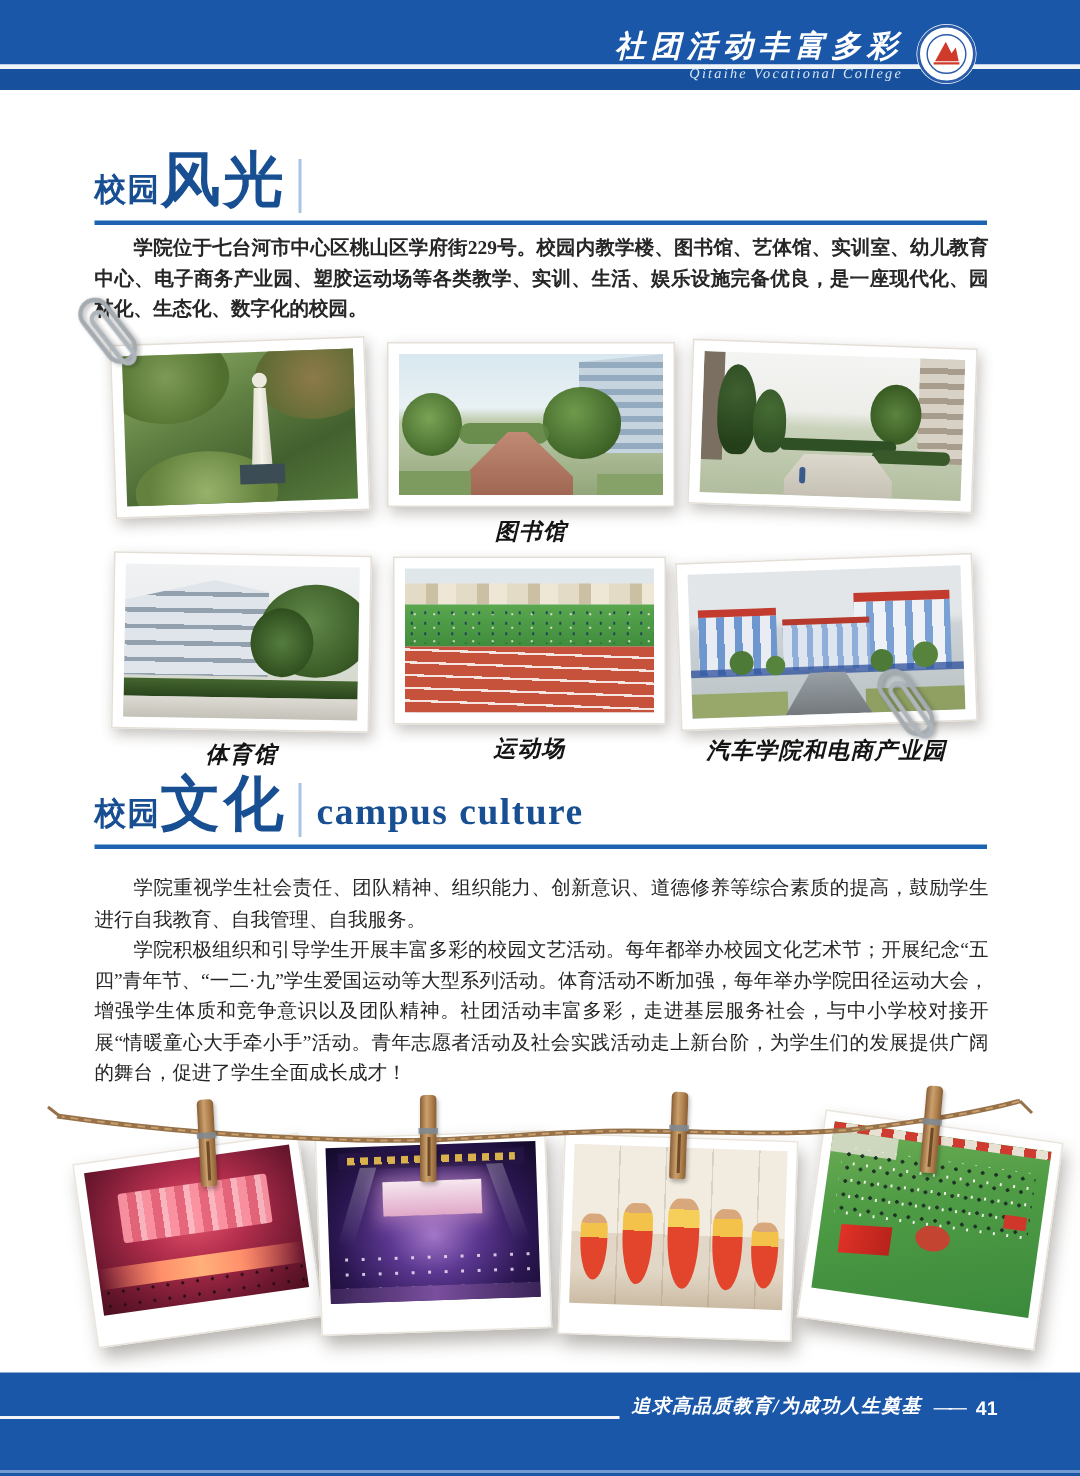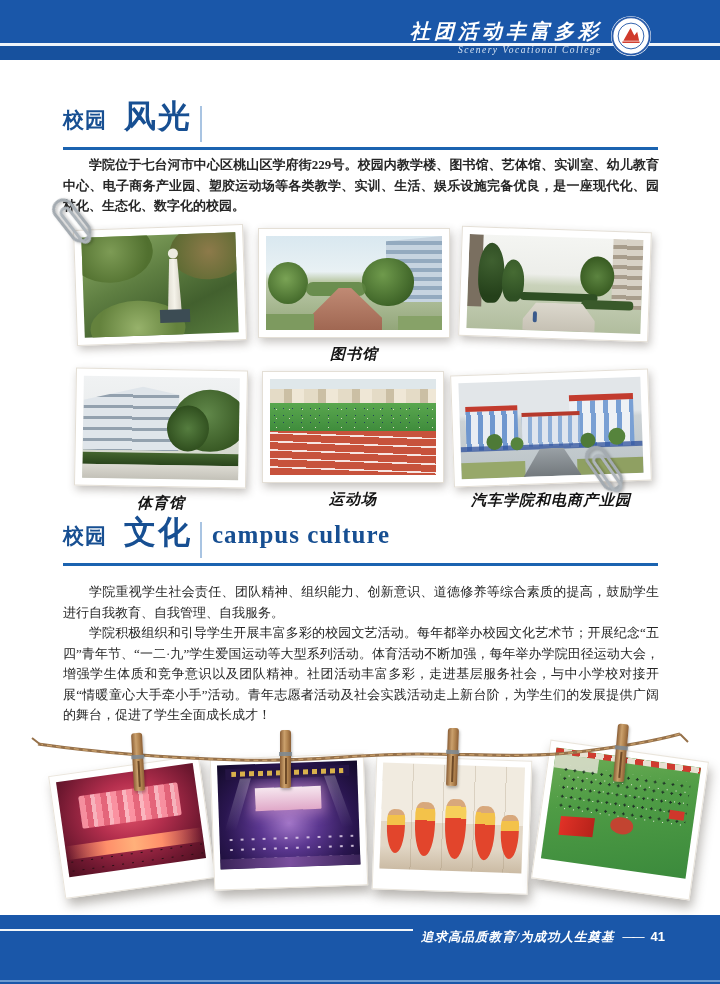--- a/index.html
+++ b/index.html
@@ -16,21 +16,21 @@
   .hdr-rule { position:absolute; left:0; top:43px; width:720px; height:2.5px; background:#eef4fa; }
   .hdr-strip { position:absolute; left:0; top:45.5px; width:720px; height:14.5px; background:var(--strip-blue,#17519e); }
   .hdr-names { position:absolute; right:118px; top:20px; text-align:right; z-index:2; }
   .hdr-names .zh { color:#fff; font-size:20px; font-weight:bold; font-style:italic; letter-spacing:4px; line-height:22px; }
   .hdr-names .en { color:#d9e6f4; font-size:9.5px; font-style:italic; letter-spacing:1.5px; line-height:11px; margin-top:3px; }
   .hdr-logo { position:absolute; right:68px; top:15px; width:42px; height:42px; z-index:3; }
 
   
   .sec-title { position:absolute; left:63px; width:595px; display:flex; align-items:baseline; }
   .t-pre  { color:var(--title-blue,#174f92); font-weight:bold; font-size:21px; letter-spacing:1px; }
-  .t-main { color:var(--title-blue,#174f92); font-weight:bold; font-size:32px; letter-spacing:2px; line-height:1;margin-left:17px; }
+  .t-main { color:var(--title-blue,#174f92); font-weight:bold; font-size:40px; letter-spacing:2px; line-height:1; }
   .t-div  { align-self:center; width:2px; height:36px; background:#a9c4e2; margin:6px 10px 0 8px; }
   .t-en   { color:var(--title-blue,#174f92); font-weight:bold; font-size:25px; letter-spacing:1px; }
   .t-underline { position:absolute; left:0; right:0; bottom:-8px; height:3px; background:var(--rule-blue,#1b63b0); }
 
   
   .para { position:absolute; left:63px; width:596px; font-size:13px; line-height:20.5px; text-align:justify; }
   .para p { text-indent:2em; }
 
   
   .pcell { position:absolute; z-index:1; }
@@ -62,39 +62,39 @@
   .polaroid { position:absolute; background:#fff; padding:6px 6px 20px; border:1px solid #eae5dc;
               box-shadow:3px 7px 11px rgba(50,40,30,.35); z-index:1; }
   .pimg { position:relative; overflow:hidden; }
   .cp1 { background:radial-gradient(ellipse at 50% 40%,#e2556b 0%,#b52f4e 35%,#6f1830 75%,#4a0f1f 100%); }
   .cp2 { background:radial-gradient(ellipse at 50% 58%,#a276c8 0%,#5b3790 30%,#2a1650 65%,#120a28 100%); }
   .cp3 { background:linear-gradient(#f1ebe0 0%,#f1ebe0 55%,#e2d7c6 55%,#e2d7c6 78%,#cbbba4 100%); }
   .cp4 { background:linear-gradient(165deg,#6fae57 0%,#4f9c45 40%,#3b8a3c 100%); }
 
   
   .footer { position:absolute; left:0; top:915px; width:720px; height:69px; background:var(--footer-blue,#1a57a9); }
-  .f-row { position:absolute; left:0; right:55px; top:14px; display:flex; align-items:flex-start; gap:8px; }
+  .f-row { position:absolute; left:0; right:55px; top:14px; display:flex; align-items:flex-end; gap:8px; }
   .f-rule { flex:1; height:2px; background:#f2f6fa; }
   .f-slogan { color:#fff; font-size:12.5px; font-style:italic; font-weight:bold; letter-spacing:1px; white-space:nowrap; }
   .f-dash { color:#fff; font-size:12px; font-weight:bold; letter-spacing:-2px; }
   .f-num { color:#fff; font-size:13px; font-weight:bold; font-family:"Liberation Sans",sans-serif; }
   .f-edge { position:absolute; left:0; right:0; bottom:2px; height:2.5px; background:#6f9bd0; }
 </style>
 </head>
 <body>
 
 <div class="page">
 
   <div>
     <div class="hdr-main"></div>
     <div class="hdr-rule"></div>
     <div class="hdr-strip"></div>
     <div class="hdr-names">
       <div class="zh">社团活动丰富多彩</div>
-      <div class="en">Scenery Vocational College</div>
+      <div class="en">Qitaihe Vocational College</div>
     </div>
     <div class="hdr-logo">
       <svg viewBox="0 0 44 44" width="42" height="42">
         <circle cx="22" cy="22" r="21" fill="#ffffff"></circle>
         <circle cx="22" cy="22" r="19.5" fill="none" stroke="#2a5caa" stroke-width="2"></circle>
         <circle cx="22" cy="22" r="13.5" fill="none" stroke="#2a5caa" stroke-width="1"></circle>
         <path d="M14 27 L21.5 13.5 L25.5 21.5 L28.5 17.5 L30.5 27 Z" fill="#d03a2b"></path>
         <path d="M13 28.5 h18" stroke="#d03a2b" stroke-width="1.6"></path>
       </svg>
     </div>

